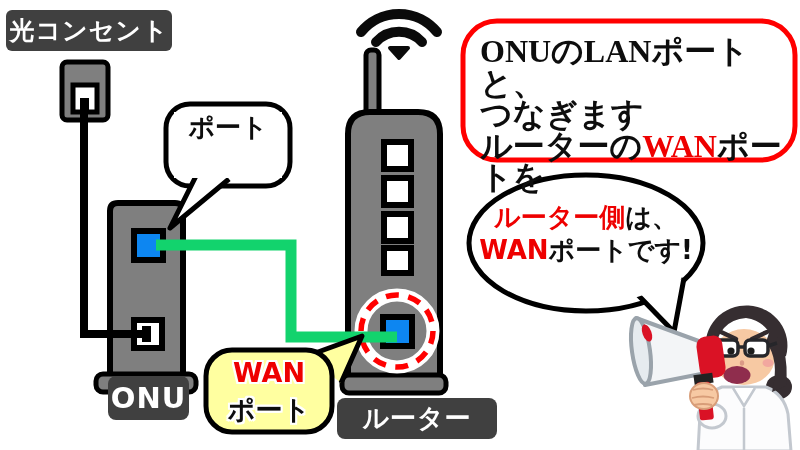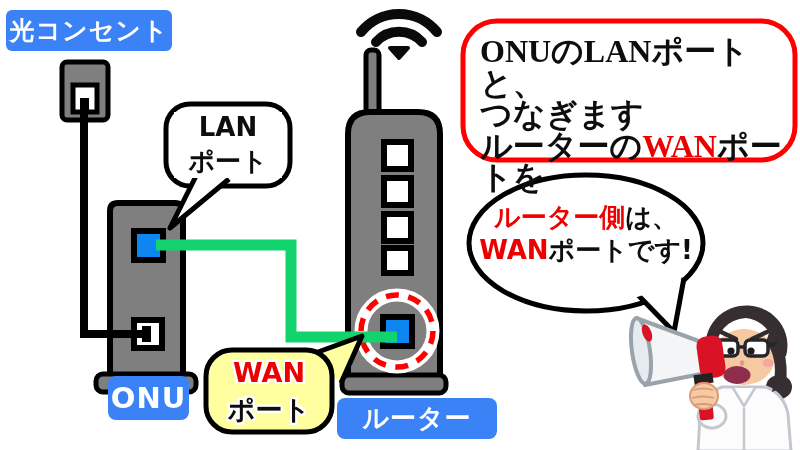--- a/index.html
+++ b/index.html
@@ -3,21 +3,21 @@
 <meta charset="utf-8">
 <style>
   html,body{margin:0;padding:0;background:#fff;}
   .stage{
     position:relative;width:800px;height:450px;background:#ffffff;overflow:hidden;
     font-family:"DejaVu Sans","Liberation Sans",sans-serif;font-weight:bold;
   }
   .stage svg{position:absolute;left:0;top:0;z-index:1;}
   .txt{position:absolute;z-index:2;}
   .devlabel{
-    position:absolute;z-index:2;background:#3b82f6;color:#fff;
+    position:absolute;z-index:2;background:#404040;color:#fff;
     display:flex;align-items:center;justify-content:center;
     font-weight:bold;letter-spacing:1px;
   }
   .optical-label{left:6px;top:10px;width:166px;height:41px;font-size:25px;border-radius:6px;}
   .onu-label{left:108px;top:376px;width:81px;height:44px;font-size:29px;border-radius:8px;}
   .router-label{left:337px;top:398px;width:160px;height:41px;font-size:26px;border-radius:8px;}
   .lan-bubble-text{left:166px;top:110px;width:124px;text-align:center;
     font-size:26px;line-height:34px;color:#0d0d0d;}
   .wan-bubble-text{left:206px;top:354px;width:126px;text-align:center;
     font-size:27px;line-height:37px;
@@ -133,21 +133,20 @@
         <rect x="698" y="382" width="14" height="38" rx="3" fill="#da1225" transform="rotate(-6 705 400)"></rect>
         <ellipse cx="704" cy="396" rx="14" ry="13" fill="#f7c9a3" stroke="#d89d78" stroke-width="2"></ellipse>
         <path d="M693,390 Q703,387 713,390 M692,398 Q703,395 714,398 M694,405 Q703,403 712,405" fill="none" stroke="#d89d78" stroke-width="1.8"></path>
       </g>
     </g>
   </svg>
 
   <div class="devlabel optical-label">光コンセント</div>
 
   <div class="txt lan-bubble-text">
-    <div>LAN</div>
     <div>ポート</div>
   </div>
 
   <div class="devlabel onu-label">ONU</div>
   <div class="devlabel router-label">ルーター</div>
 
   <div class="txt wan-bubble-text">
     <div class="red">WAN</div>
     <div class="black">ポート</div>
   </div>

